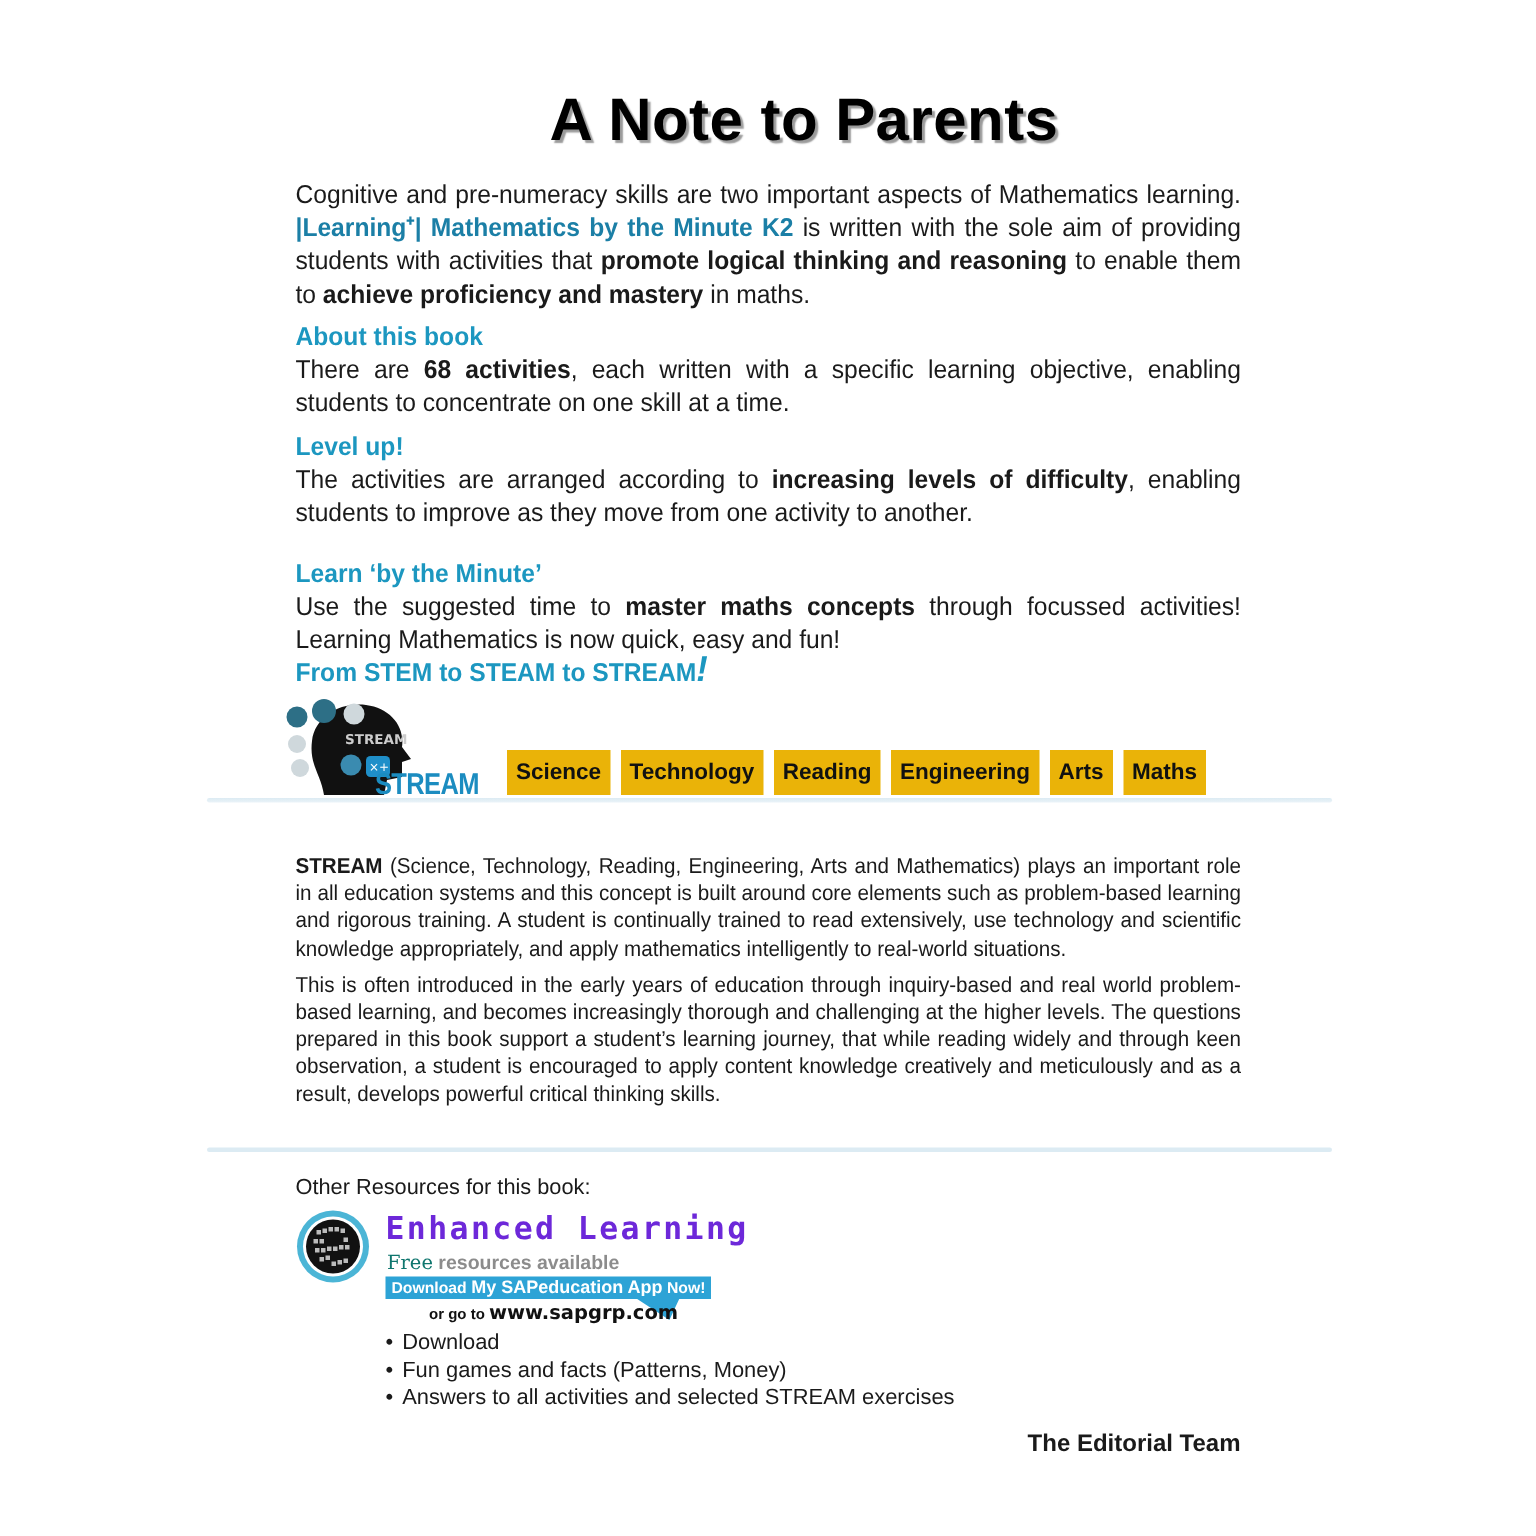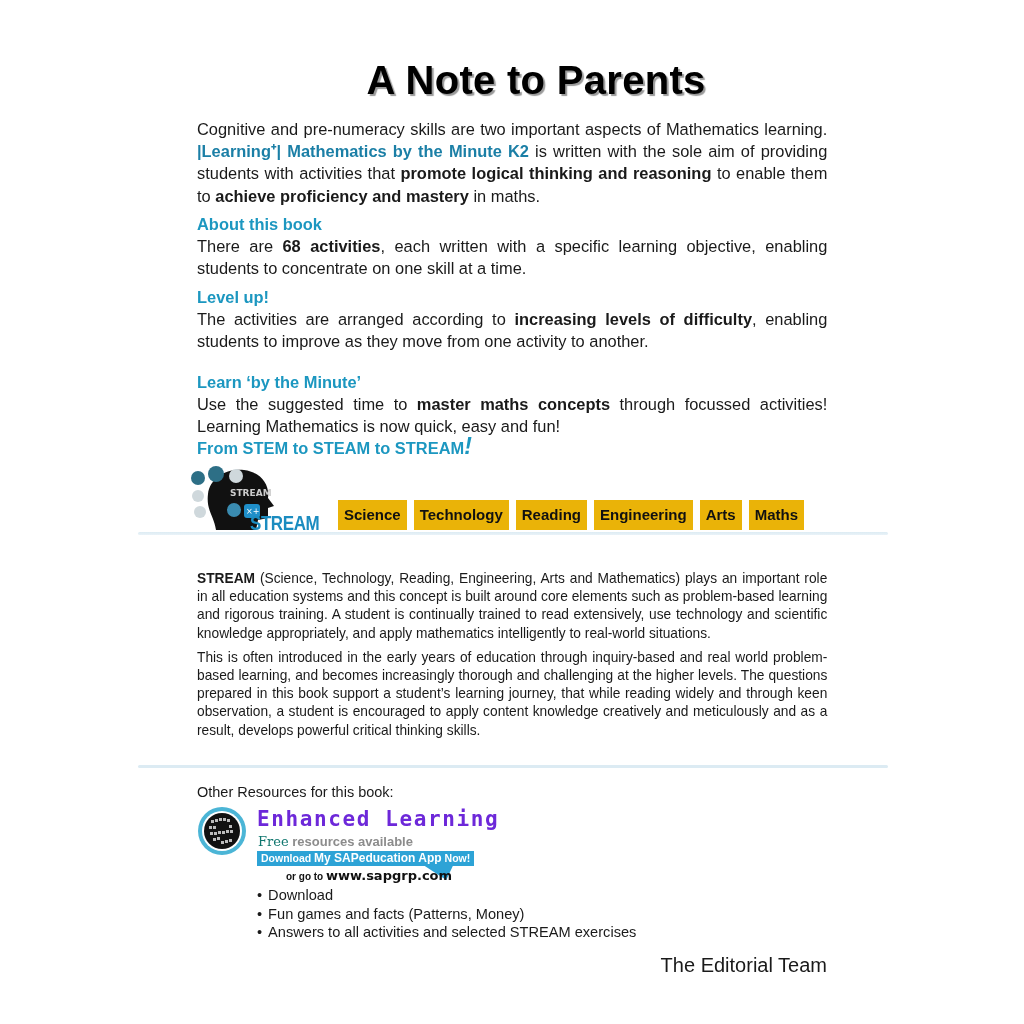--- a/index.html
+++ b/index.html
@@ -42,21 +42,21 @@
              color: #fff; font-size: 10.5px; font-weight: bold; padding: 0 4px; line-height: 15px; }
     .el-dl .big { font-size: 12px; }
     .el-dl-tail { position: absolute; left: 418px; top: 864px; width: 0; height: 0;
                   border-left: 32px solid transparent; border-top: 16px solid #2da3d6; transform: skewX(-25deg); }
     .el-go { position: absolute; left: 257px; top: 868px; font-size: 10px; font-weight: bold; color: #111; margin-left: 29px; }
     .el-go .url { font-size: 13px; font-family: "DejaVu Sans", sans-serif; }
     .bullets { position: absolute; left: 257px; top: 886px; margin: 0; padding: 0; list-style: none;
                font-size: 14.6px; line-height: 18.5px; }
     .bullets li::before { content: "\2022"; margin-right: 6px; }
     .signoff { position: absolute; left: 660px; top: 954px; width: 167px; text-align: right;
-               font-weight: normal; font-size: 20px; }
+               font-weight: bold; font-size: 16px; }
   </style>
 </head>
 <body>
 
 <h1 class="title">A Note to Parents</h1>
 
 <div class="col" style="top:118px;">
   <p class="p">
     <span>Cognitive and pre-numeracy skills are two important aspects of Mathematics learning. </span><span class="accent">|Learning⁺| Mathematics by the Minute K2</span><span> is written with the sole aim of providing students with activities that </span><b>promote logical thinking and reasoning</b><span> to enable them to </span><b>achieve proficiency and mastery</b><span> in maths.</span>
   </p>

